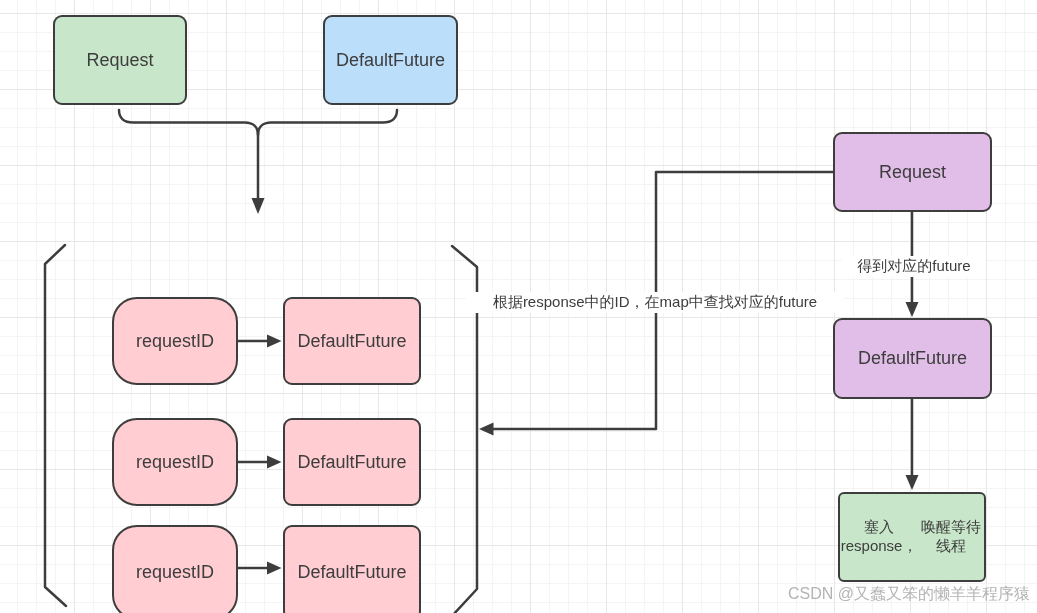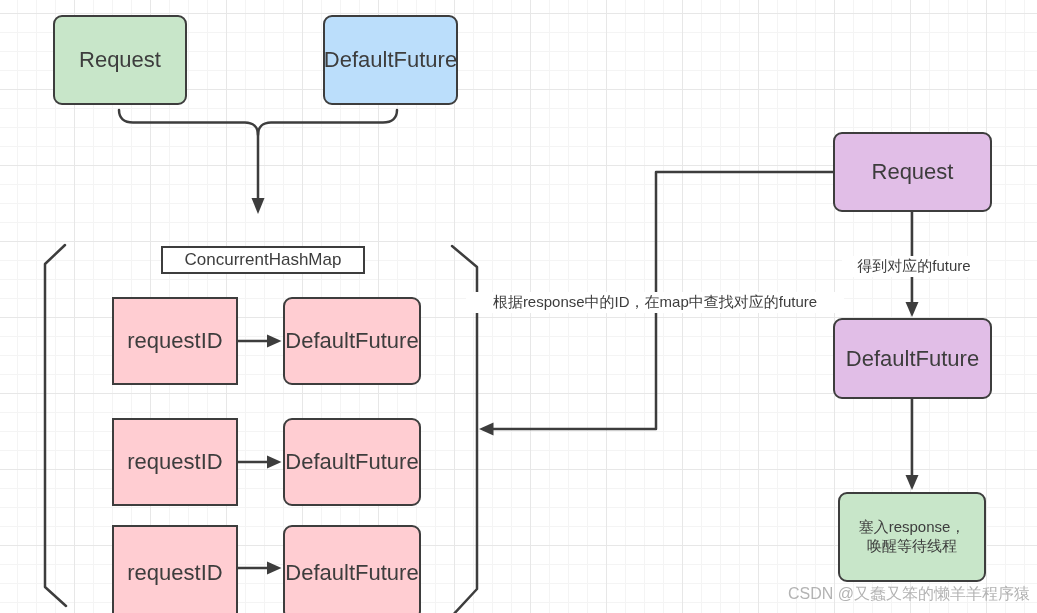--- a/index.html
+++ b/index.html
@@ -17,42 +17,42 @@
       linear-gradient(90deg, #f4f4f4 1px, transparent 1px);
     background-size:76px 76px, 76px 76px, 19px 19px, 19px 19px;
     background-position:0 13px, 74px 0, 0 13px, 17px 0;
   }
   svg.connectors{position:absolute;left:0;top:0;pointer-events:none;}
   .node{
     position:absolute;
     display:flex;align-items:center;justify-content:center;
     border:2.5px solid #3d3d3d;
     box-sizing:border-box;
-    font-size:22px;
+    font-size:18px;
     text-align:center;
     line-height:1.25;
   }
   .round{border-radius:9px;}
   .green{background:#c8e6c9;}
   .blue{background:#bbdefb;}
   .pink{background:#ffcdd2;}
   .purple{background:#e1bee7;}
   .white{background:#ffffff;}
 
   .n-request{left:53px;top:15px;width:134px;height:90px;}
   .n-df-top{left:323px;top:15px;width:135px;height:90px;}
   .n-chm{left:161px;top:246px;width:204px;height:28px;font-size:17px;}
-  .n-key{left:112px;width:126px;height:88px;}
+  .n-key{left:112px;width:126px;height:88px;border-radius:25px;}
   .n-val{left:283px;width:138px;height:88px;}
   .row-0{top:297px;}
   .row-1{top:418px;}
   .row-2{top:525px;height:95px;}
   .n-response{left:833px;top:132px;width:159px;height:80px;}
   .n-df-right{left:833px;top:318px;width:159px;height:81px;}
-  .n-final{left:838px;top:492px;width:148px;height:90px;font-size:15px;flex-direction:column;}
+  .n-final{left:838px;top:492px;width:148px;height:90px;font-size:15px;flex-direction:row;border-radius:6px;}
 
   .edge-label{
     position:absolute;
     background:#ffffff;
     font-size:15px;
     text-align:center;
     white-space:nowrap;
     padding:1px 3px;
   }
   .lbl-lookup{left:466px;top:292px;width:372px;}
@@ -102,23 +102,20 @@
     </g>
   </svg>
 
   <div class="node green round n-request">
     <span>Request</span>
   </div>
   <div class="node blue round n-df-top">
     <span>DefaultFuture</span>
   </div>
 
-  <div class="node white n-chm">
-    <span>ConcurrentHashMap</span>
-  </div>
 
   <div class="node pink n-key row-0">
     <span>requestID</span>
   </div>
   <div class="node pink round n-val row-0">
     <span>DefaultFuture</span>
   </div>
 
   <div class="node pink n-key row-1">
     <span>requestID</span>

